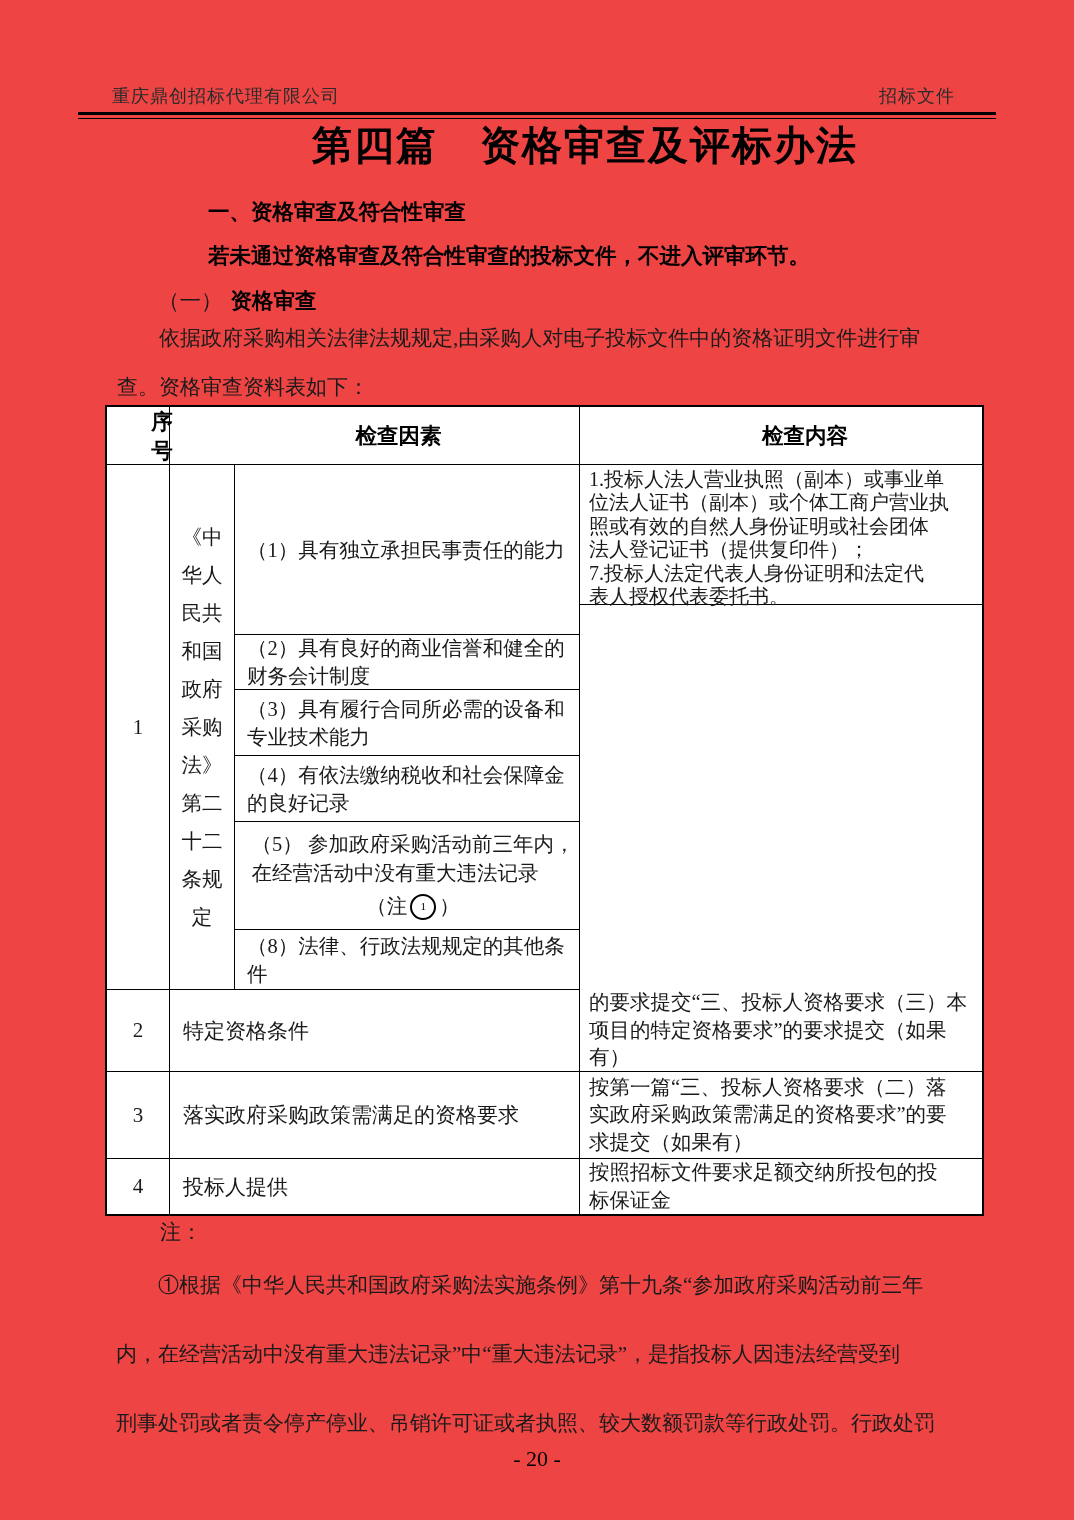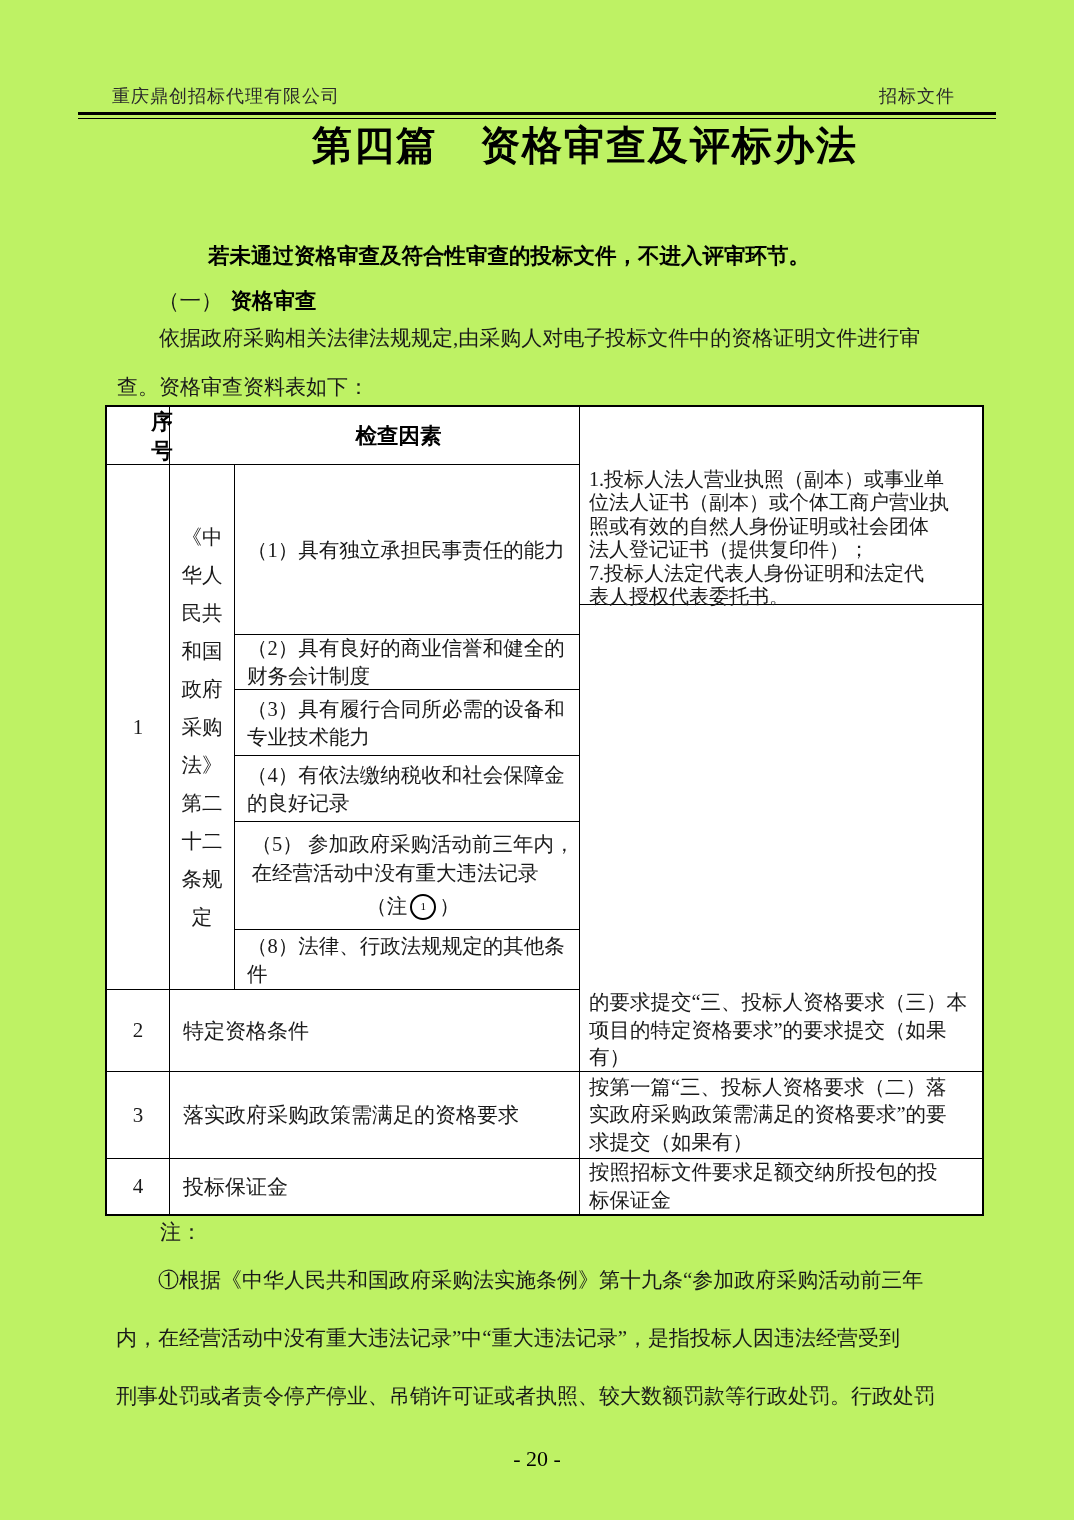--- a/index.html
+++ b/index.html
@@ -1,17 +1,17 @@
 <!DOCTYPE html>
 <html><head>
 <meta charset="utf-8">
 <style>
   html,body{margin:0;padding:0;background:#888;}
   .page{
-    position:relative;width:1074px;height:1520px;margin:0 auto;background:#bef264;
+    position:relative;width:1074px;height:1520px;margin:0 auto;background:#ef4444;
     font-family:"Liberation Serif","DejaVu Serif",serif;color:#1a1a1a;overflow:hidden;
   }
   .sans{font-family:"Liberation Sans","DejaVu Sans",sans-serif;padding-left:48px;}
   .pre{white-space:pre-line;}
 
   
   .hdr{position:absolute;top:84px;left:112px;width:843px;display:flex;justify-content:space-between;
        font-size:18px;color:#2b2b2b;letter-spacing:1px;}
   .rule-a{position:absolute;top:112px;left:78px;width:918px;height:3px;background:#000;}
   .rule-b{position:absolute;top:118px;left:78px;width:918px;height:1px;background:#000;}
@@ -65,50 +65,52 @@
   .fac3{grid-area:10/2/11/4;}
   .con3{grid-area:10/4/11/5;}
   .no4{grid-area:11/1/12/2;font-size:21px;}
   .fac4{grid-area:11/2/12/4;}
   .con4{grid-area:11/4/12/5;}
   .facrow{padding-left:13px;font-size:21px;}
   .con{padding:1px 6px 1px 9px;line-height:27.5px;}
 
   
   .note-label{position:absolute;top:1218px;left:160px;font-size:21px;}
-  .note-par{position:absolute;top:1251px;left:116px;width:846px;font-size:21px;line-height:58px;text-indent:2em;}
+  .note-par{position:absolute;top:1251px;left:116px;width:846px;font-size:21px;line-height:69px;text-indent:2em;}
   .footer{position:absolute;top:1402px;left:0;width:100%;text-align:center;font-size:22px;color:#000;margin-top:44px;}
 </style>
 </head>
 <body>
 
 <div class="page">
 
   <div class="hdr">
     <span>重庆鼎创招标代理有限公司</span>
     <span>招标文件</span>
   </div>
   <div class="rule-a"></div>
   <div class="rule-b"></div>
 
   <div class="title sans">第四篇　资格审查及评标办法</div>
 
+  <div class="h1 sans">一、资格审查及符合性审查</div>
   <div class="boldnote sans">若未通过资格审查及符合性审查的投标文件，不进入评审环节。</div>
 
   <div class="sub">
     <span class="num">（一）</span><span class="lbl">资格审查</span>
   </div>
 
   <div class="intro pre">依据政府采购相关法律法规规定,由采购人对电子投标文件中的资格证明文件进行审
 查。资格审查资料表如下：</div>
 
   <div class="qtable">
     <div class="cell ctr th sans th-no pre">序
 号</div>
     <div class="cell ctr th sans th-factor">检查因素</div>
+    <div class="cell ctr th sans th-content lc">检查内容</div>
 
     <div class="cell ctr no1">1</div>
     <div class="cell ctr law pre">《中
 华人
 民共
 和国
 政府
 采购
 法》
 第二
@@ -146,21 +148,21 @@
 项目的特定资格要求”的要求提交（如果
 有）</div>
 
     <div class="cell ctr no3">3</div>
     <div class="cell con con3 pre lc">按第一篇“三、投标人资格要求（二）落
 实政府采购政策需满足的资格要求”的要
 求提交（如果有）</div>
     <div class="cell facrow fac3">落实政府采购政策需满足的资格要求</div>
 
     <div class="cell ctr no4 lr">4</div>
-    <div class="cell facrow fac4 lr">投标保证金</div>
+    <div class="cell facrow fac4 lr">投标人提供</div>
     <div class="cell con con4 pre lc lr">按照招标文件要求足额交纳所投包的投
 标保证金</div>
   </div>
 
   <div class="note-label">注：</div>
   <div class="note-par pre">①根据《中华人民共和国政府采购法实施条例》第十九条“参加政府采购活动前三年
 内，在经营活动中没有重大违法记录”中“重大违法记录”，是指投标人因违法经营受到
 刑事处罚或者责令停产停业、吊销许可证或者执照、较大数额罚款等行政处罚。行政处罚</div>
 
   <div class="footer">- 20 -</div>

